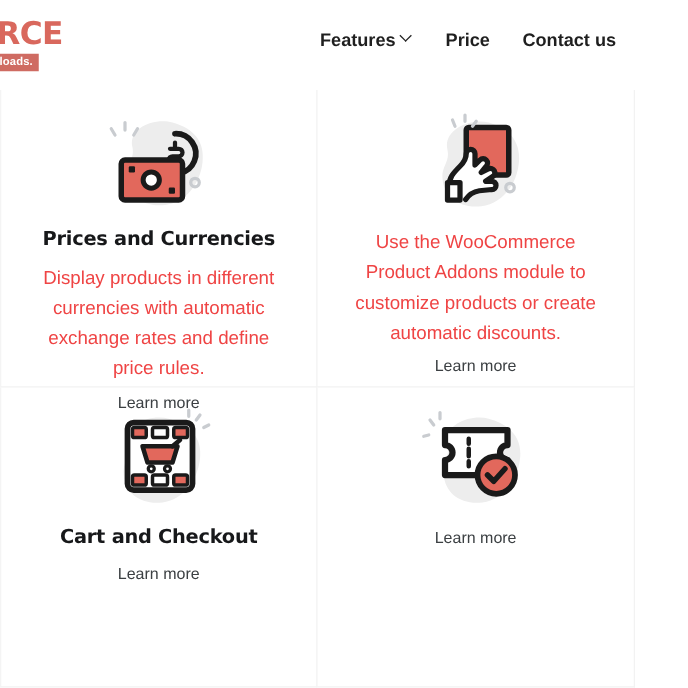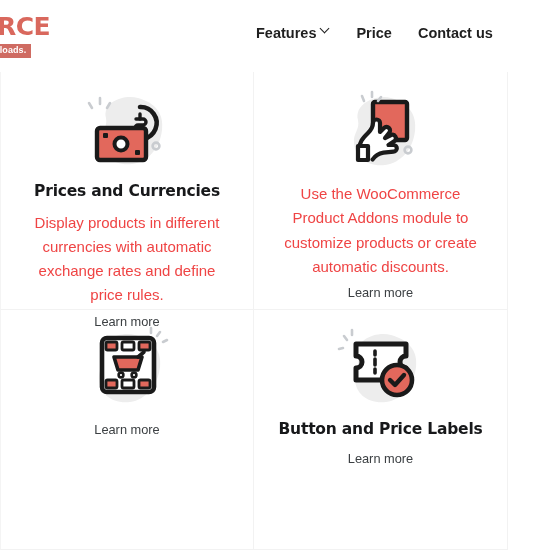--- a/index.html
+++ b/index.html
@@ -210,31 +210,31 @@
         <rect x="26" y="54" width="11" height="8" rx="1.5" fill="#e2685c" stroke="#1a1a1a" stroke-width="2.8"></rect>
         <rect x="42" y="54" width="12" height="8" rx="1.5" fill="#ffffff" stroke="#1a1a1a" stroke-width="2.8"></rect>
         <rect x="59" y="54" width="11" height="8" rx="1.5" fill="#e2685c" stroke="#1a1a1a" stroke-width="2.8"></rect>
         <path d="M34 31 h28 l-4 13 h-20 z" fill="#e2685c" stroke="#1a1a1a" stroke-width="3.6" stroke-linejoin="round"></path>
         <path d="M58 31 l6 -5" stroke="#1a1a1a" stroke-width="3.6" stroke-linecap="round"></path>
         <circle cx="41" cy="49" r="2.4" fill="none" stroke="#1a1a1a" stroke-width="2.6"></circle>
         <circle cx="54" cy="49" r="2.4" fill="none" stroke="#1a1a1a" stroke-width="2.6"></circle>
         <path d="M77 10 l3 -4 M71 7 l0 -5 M83 16 l4 -2" stroke="#c9ccd0" stroke-width="2.6" stroke-linecap="round"></path>
       </svg>
     </div>
+    <h3 class="card-title">Cart and Checkout</h3>
     <a class="card-link">Learn more</a>
   </div>
 
   <div class="feature-card">
     <div class="card-icon">
       <svg viewBox="0 0 94 88" xmlns="http://www.w3.org/2000/svg">
         <path d="M24 30 C20 14 42 5 57 9 C75 14 84 25 82 41 C80 59 68 74 52 76 C34 78 22 68 21 54 C20 44 26 40 24 30 Z" fill="#ededed"></path>
         <path d="M22 18 h50 v12 a6 6 0 0 0 0 12 v12 h-50 v-12 a6 6 0 0 0 0 -12 z" fill="#ffffff" stroke="#1a1a1a" stroke-width="5" stroke-linejoin="round"></path>
         <path d="M41 25 v4 M41 33 v6 M41 43 v4" stroke="#1a1a1a" stroke-width="3.6" stroke-linecap="round"></path>
         <circle cx="63" cy="54" r="15" fill="#e2685c" stroke="#1a1a1a" stroke-width="4.6"></circle>
         <path d="M56 54 l5 5 l9 -10" fill="none" stroke="#1a1a1a" stroke-width="4.4" stroke-linecap="round" stroke-linejoin="round"></path>
         <path d="M13 14 l-3 -4 M18 9 l0 -5 M9 22 l-4 1" stroke="#c9ccd0" stroke-width="2.6" stroke-linecap="round"></path>
       </svg>
     </div>
-    <h3 class="card-title">Button and Price Labels</h3>
     <a class="card-link">Learn more</a>
   </div>
 
 </div>
 
 </body></html>

